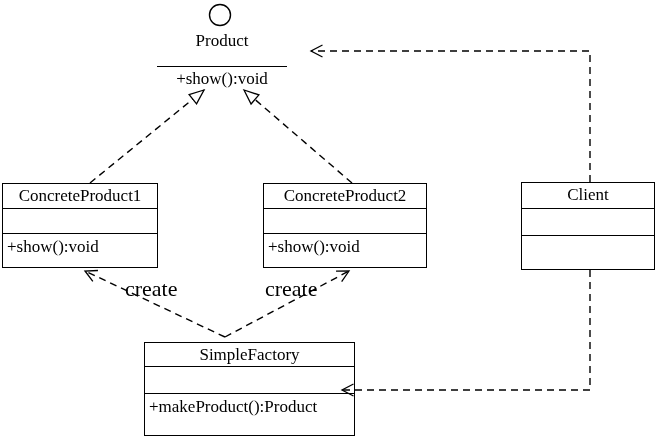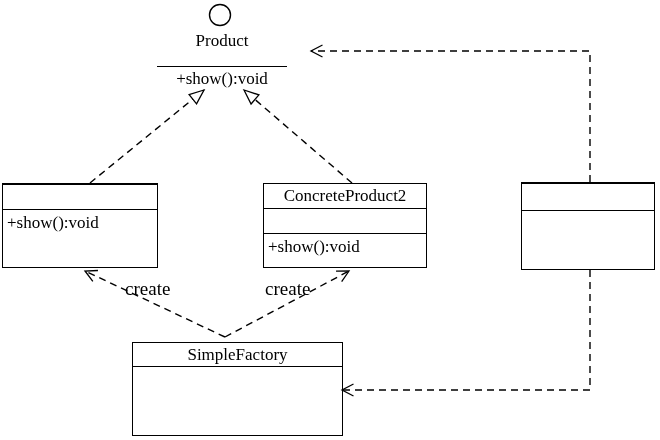--- a/index.html
+++ b/index.html
@@ -57,21 +57,21 @@
     padding-bottom: 14px;
   }
   .uml-interface .iface-method {
     line-height: 22px;
     padding-top: 1px;
     white-space: nowrap;
   }
 
   .edge-label {
     position: absolute;
-    font-size: 19px;
+    font-size: 22px;
     line-height: 18px;
     background: transparent;
     white-space: nowrap;
   }
 
   svg.wires {
     position: absolute;
     left: 0; top: 0;
     width: 660px;
     height: 440px;
@@ -88,38 +88,41 @@
 <body>
 
 <div id="canvas">
 
   <div class="uml-interface abs" style="left:157px; top:29px; width:130px;">
     <div class="iface-name">Product</div>
     <div class="iface-method">+show():void</div>
   </div>
 
   <div class="uml-class" style="left:2px; top:183px; width:156px; height:85px;">
+    <div class="title" style="flex-basis:24px;">ConcreteProduct1</div>
     <div class="attrs" style="flex-basis:24px;"></div>
     <div class="methods">+show():void</div>
   </div>
 
   <div class="uml-class" style="left:263px; top:183px; width:164px; height:85px;">
     <div class="title" style="flex-basis:24px;">ConcreteProduct2</div>
     <div class="attrs" style="flex-basis:24px;"></div>
     <div class="methods">+show():void</div>
   </div>
 
   <div class="uml-class" style="left:521px; top:182px; width:134px; height:88px;">
+    <div class="title" style="flex-basis:25px;">Client</div>
     <div class="attrs" style="flex-basis:26px;"></div>
     <div class="methods"></div>
   </div>
 
-  <div class="uml-class" style="left:132px; top:342px; width:211px; height:94px;">
+  <div class="uml-class" style="left:144px; top:342px; width:211px; height:94px;">
     <div class="title" style="flex-basis:23px;">SimpleFactory</div>
     <div class="attrs" style="flex-basis:26px;"></div>
+    <div class="methods">+makeProduct():Product</div>
   </div>
 
   <span class="edge-label" style="left:125px; top:280px;">create</span>
   <span class="edge-label" style="left:265px; top:280px;">create</span>
 
   <svg class="wires" viewBox="0 0 660 440" xmlns="http://www.w3.org/2000/svg">
     <defs>
       <marker id="tri" markerUnits="userSpaceOnUse" markerWidth="17" markerHeight="15" refX="15.5" refY="7.5" orient="auto">
         <path d="M15.5,7.5 L1,1.5 L1,13.5 Z" fill="#ffffff" stroke="#000000" stroke-width="1.3"></path>
       </marker>

